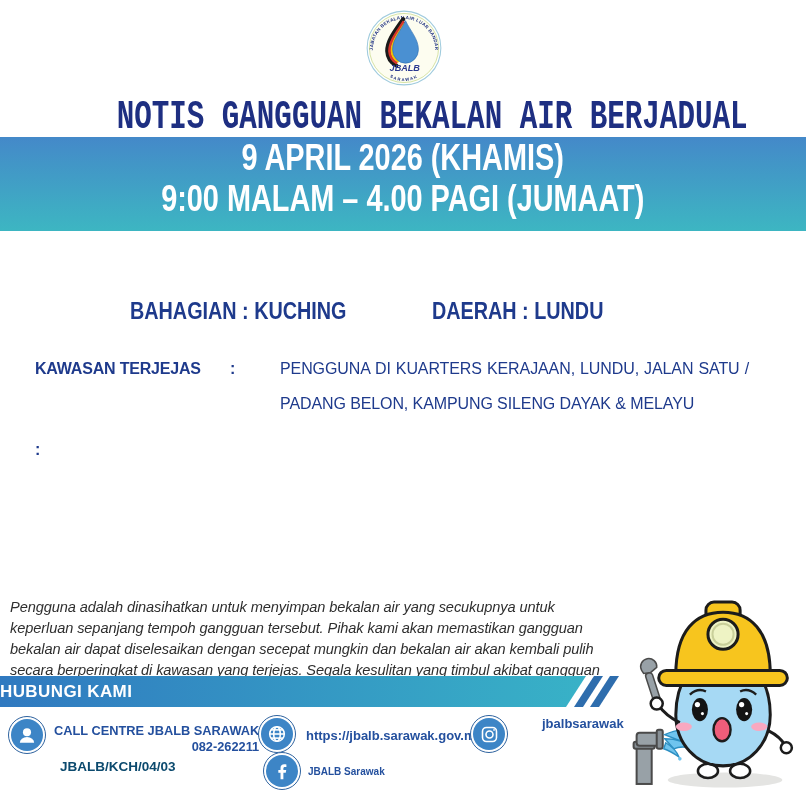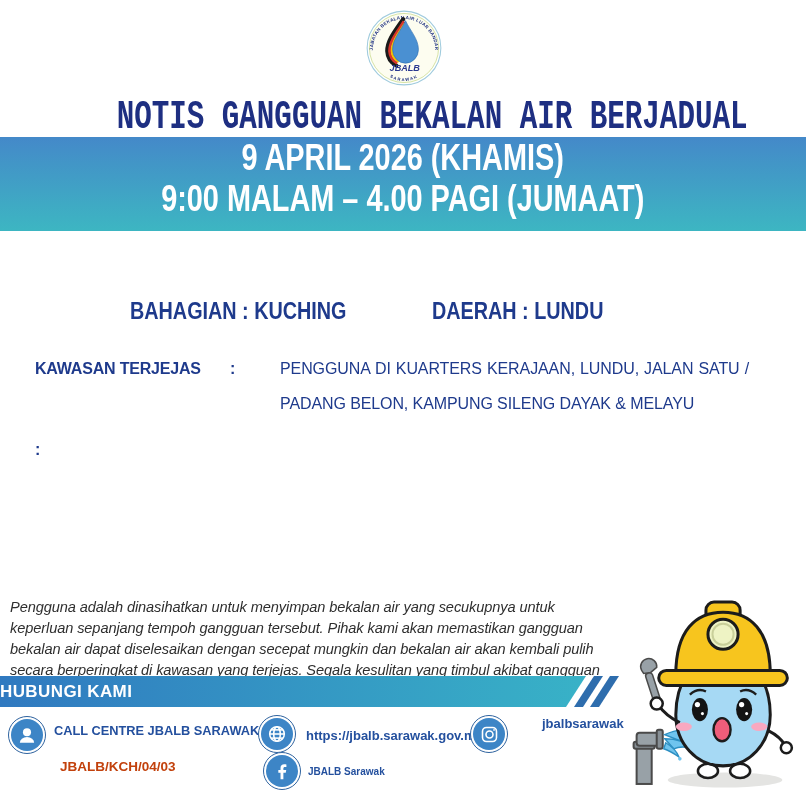--- a/index.html
+++ b/index.html
@@ -62,21 +62,21 @@
     display:flex;align-items:center;justify-content:center;}
   .c-icon svg{display:block;}
 
   .icon-person{left:8px;top:716px;}
   .icon-globe{left:258px;top:715px;}
   .icon-facebook{left:263px;top:752px;}
   .icon-instagram{left:470px;top:715px;}
 
   .call-text{position:absolute;left:54px;top:723px;color:var(--blue-contact);
     font-size:12.8px;font-weight:bold;line-height:16px;text-align:right;}
-  .ref-no{position:absolute;left:60px;top:759px;color:#c2410c;font-size:13.5px;font-weight:bold;}
+  .ref-no{position:absolute;left:60px;top:759px;color:#0c4a6e;font-size:13.5px;font-weight:bold;}
   .website-link{position:absolute;left:306px;top:728px;color:var(--blue-contact);font-size:13px;font-weight:bold;}
   .fb-link{position:absolute;left:308px;top:766px;color:var(--blue-contact);font-size:10px;font-weight:bold;}
   .ig-link{position:absolute;left:516px;top:716px;color:var(--blue-contact);font-size:13px;font-weight:bold;margin-left:26px;}
 
   .mascot{position:absolute;left:627px;top:582px;}
 </style>
 </head>
 <body>
 
 <svg class="logo" viewBox="0 0 100 100">
@@ -141,20 +141,21 @@
 <div class="c-icon icon-person">
   <div class="disc">
     <svg width="22" height="22" viewBox="0 0 24 24">
       <circle cx="12" cy="9" r="4.4" fill="#fff"></circle>
       <path d="M4.2,20.5 a7.8,6.2 0 0 1 15.6,0 z" fill="#fff"></path>
     </svg>
   </div>
 </div>
 <div class="call-text">
   <div>CALL CENTRE JBALB SARAWAK</div>
+  <div>082-262211</div>
 </div>
 <div class="ref-no">JBALB/KCH/04/03</div>
 
 <div class="c-icon icon-globe">
   <div class="disc">
     <svg width="22" height="22" viewBox="0 0 24 24" fill="none" stroke="#fff" stroke-width="1.7">
       <circle cx="12" cy="12" r="8"></circle>
       <ellipse cx="12" cy="12" rx="3.6" ry="8"></ellipse>
       <line x1="4" y1="12" x2="20" y2="12"></line>
       <line x1="5.2" y1="7.5" x2="18.8" y2="7.5"></line>

